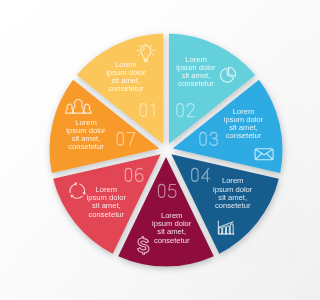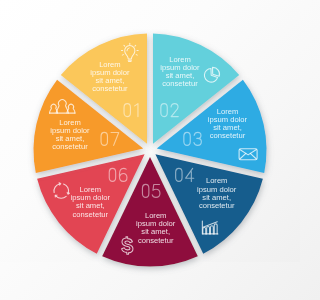--- a/index.html
+++ b/index.html
@@ -1,18 +1,18 @@
 <!DOCTYPE html>
 <html><head>
 <meta charset="utf-8">
 <title>Infographic Circle Diagram</title>
 <style>
   html,body{margin:0;padding:0;}
   body{width:300px;height:300px;background:linear-gradient(135deg,#ffffff 0%,#fcfcfc 38%,#f7f7f7 68%,#f0f0f0 100%);font-family:"Liberation Sans",sans-serif;overflow:hidden;}
-  #stage{position:relative;width:300px;height:262px;background:linear-gradient(135deg,#ffffff 0%,#fcfcfc 38%,#f7f7f7 68%,#f0f0f0 100%);}
+  #stage{position:relative;width:300px;height:262px;background:linear-gradient(135deg,#ffffff 0%,#fcfcfc 38%,#f7f7f7 68%,#f0f0f0 100%);margin-left:16px;}
   svg{display:block;}
   .seglabel{font-family:"Liberation Sans",sans-serif;font-size:7.6px;fill:#ffffff;fill-opacity:.86;text-anchor:middle;}
   .segnum{fill:none;stroke:#ffffff;stroke-opacity:.5;stroke-width:1.15;stroke-linecap:round;stroke-linejoin:round;}
   .ico{fill:none;stroke:#ffffff;stroke-opacity:.75;stroke-width:1.1;stroke-linecap:round;stroke-linejoin:round;}
 </style>
 </head>
 <body>
 
 <div id="stage">
   <svg id="chart" width="300" height="300" viewBox="0 0 300 300">

